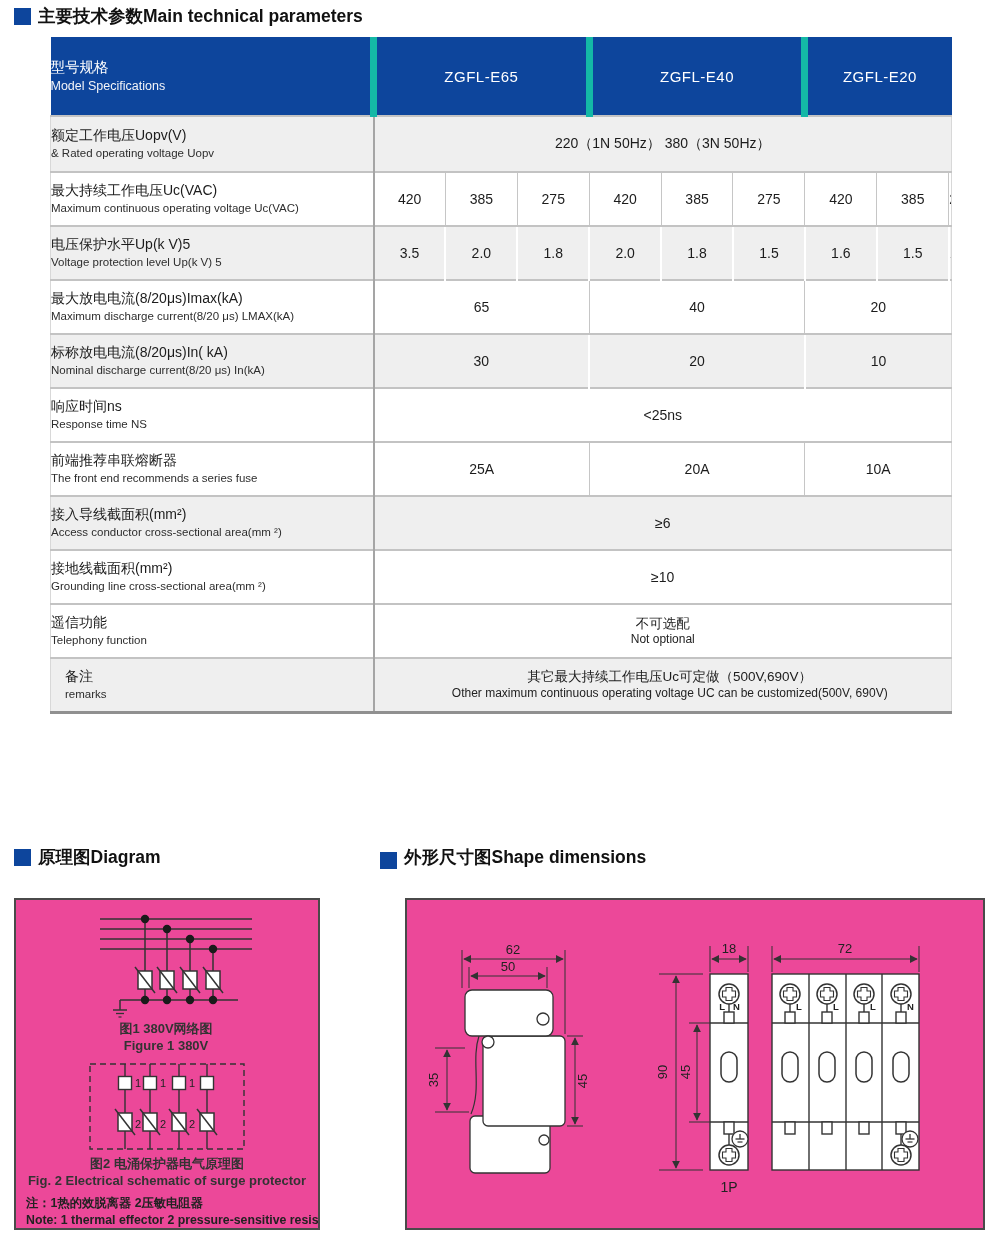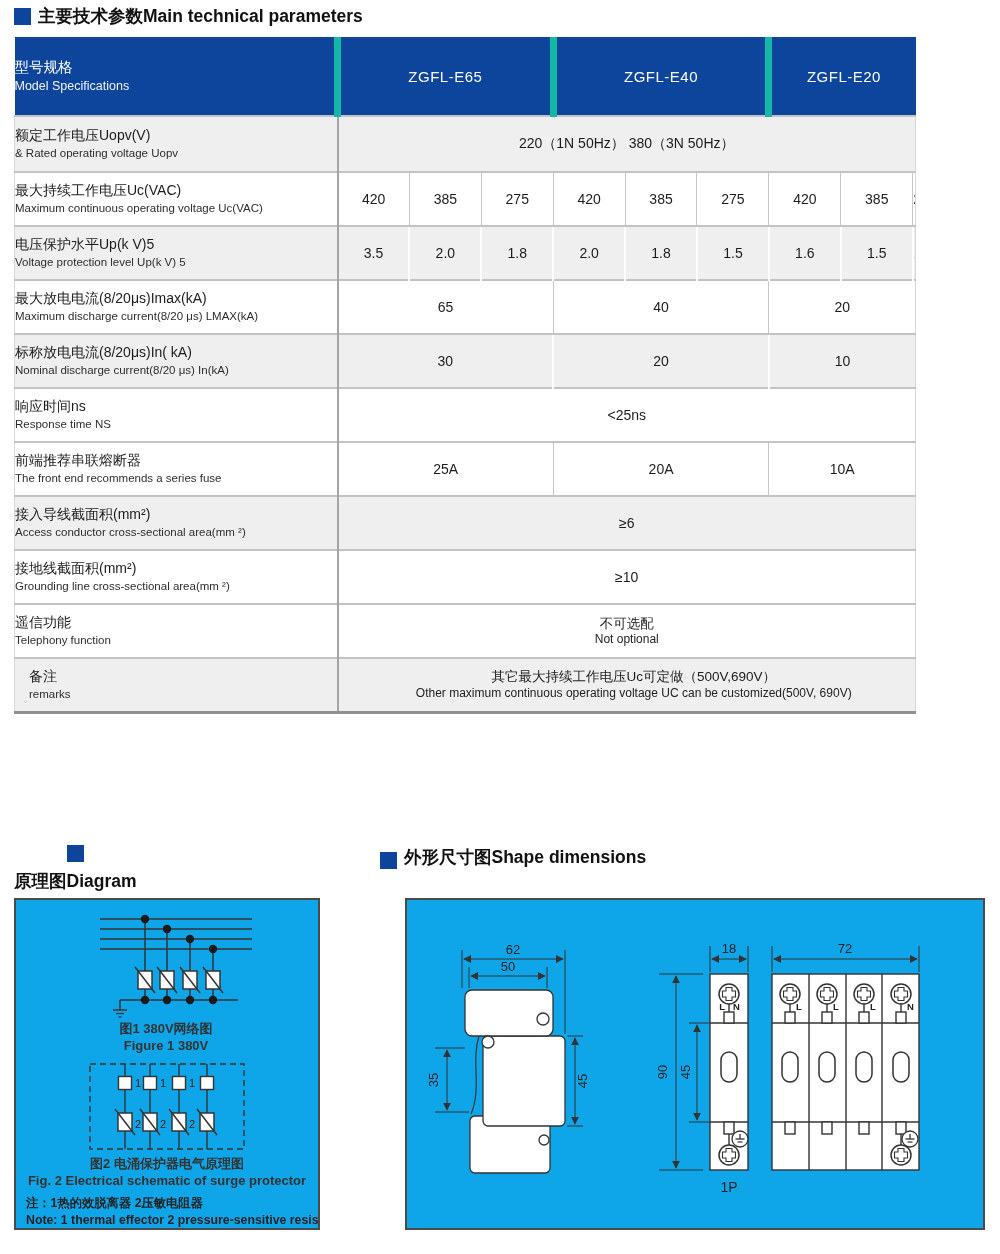--- a/index.html
+++ b/index.html
@@ -6,21 +6,21 @@
   body{
     width:1000px;height:1254px;position:relative;background:#ffffff;
     font-family:"Liberation Sans","DejaVu Sans",sans-serif;color:#1c1c1c;
     overflow:hidden;
   }
   .abs{position:absolute;}
   
   .sec-title{display:flex;align-items:center;gap:7px;font-weight:bold;font-size:17.5px;color:#111;white-space:nowrap;}
   .bullet{width:17px;height:17px;background:#0d459c;flex:0 0 auto;}
   
-  table.spec{border-collapse:collapse;table-layout:fixed;width:902px;}
+  table.spec{border-collapse:collapse;table-layout:fixed;width:902px;margin-left:36px;}
   table.spec td{padding:0;vertical-align:middle;overflow:hidden;}
   tr.head{height:79px;}
   tr.head td{background:#0d459c;color:#ffffff;}
   td.hlabel{padding-left:20px;}
   td.hlabel .lz{font-size:14.5px;color:#fff;}
   td.hlabel .le{font-size:12.5px;color:#f2f4f8;margin-top:2px;}
   td.hm{text-align:center;font-size:15px;letter-spacing:.5px;border-left:7px solid #14b8a6;}
   tr.body{height:54px;}
   tr.body td{border-top:2px solid #c3c3c3;}
   tr.body td:first-child{border-left:1px solid #d8d8d8;}
@@ -31,21 +31,21 @@
   td.lblcell{padding-left:20px;}
   .lz{font-size:14px;line-height:1.25;color:#1c1c1c;}
   .le{font-size:11.5px;line-height:1.2;color:#2d2d2d;margin-top:2px;}
   td.sep{border-left:2px solid #a5a5a5;}
   td.v{text-align:center;font-size:14px;color:#1c1c1c;}
   tr.w td.c + td.c{border-left:1px solid #c6c6c6;}
   tr.g td.c + td.c{border-left:2px solid #ffffff;}
   .v2z{font-size:13.5px;line-height:1.3;}
   .v2e{font-size:12px;line-height:1.25;color:#222;}
   
-  .figbox{border:2px solid #4a4a4a;background:#0ea5e9;box-sizing:border-box;}
+  .figbox{border:2px solid #4a4a4a;background:#ec4899;box-sizing:border-box;}
   svg text{fill:#222;}
   .dimtxt{font-size:13px;}
   .capzh{font-size:13px;font-weight:bold;fill:#333;}
   .capen{font-size:13px;font-weight:bold;fill:#333;}
   .notetxt{font-size:12.3px;font-weight:bold;fill:#222;}
   .termtxt{font-size:9.5px;font-weight:bold;}
   .numtxt{font-size:11px;}
 </style>
 </head>
 <body>
@@ -192,21 +192,21 @@
       <div class="le">remarks</div>
     </td>
     <td class="v sep" colspan="9">
       <div class="v2z">其它最大持续工作电压Uc可定做（500V,690V）</div>
       <div class="v2e">Other maximum continuous operating voltage UC can be customized(500V, 690V)</div>
     </td>
   </tr>
 </tbody>
   </table>
 
-<div class="abs sec-title" style="left:14px;top:845px;flex-direction:column;">
+<div class="abs sec-title" style="left:14px;top:845px;">
   <span class="bullet"></span>
   <span>原理图Diagram</span>
 </div>
 <div class="abs sec-title" style="left:380px;top:845px;align-items:flex-end;">
   <span class="bullet"></span>
   <span>外形尺寸图Shape dimensions</span>
 </div>
 
 <div class="abs figbox" style="left:14px;top:898px;width:306px;height:332px;">
 <svg width="302" height="328" viewBox="0 0 302 328">

